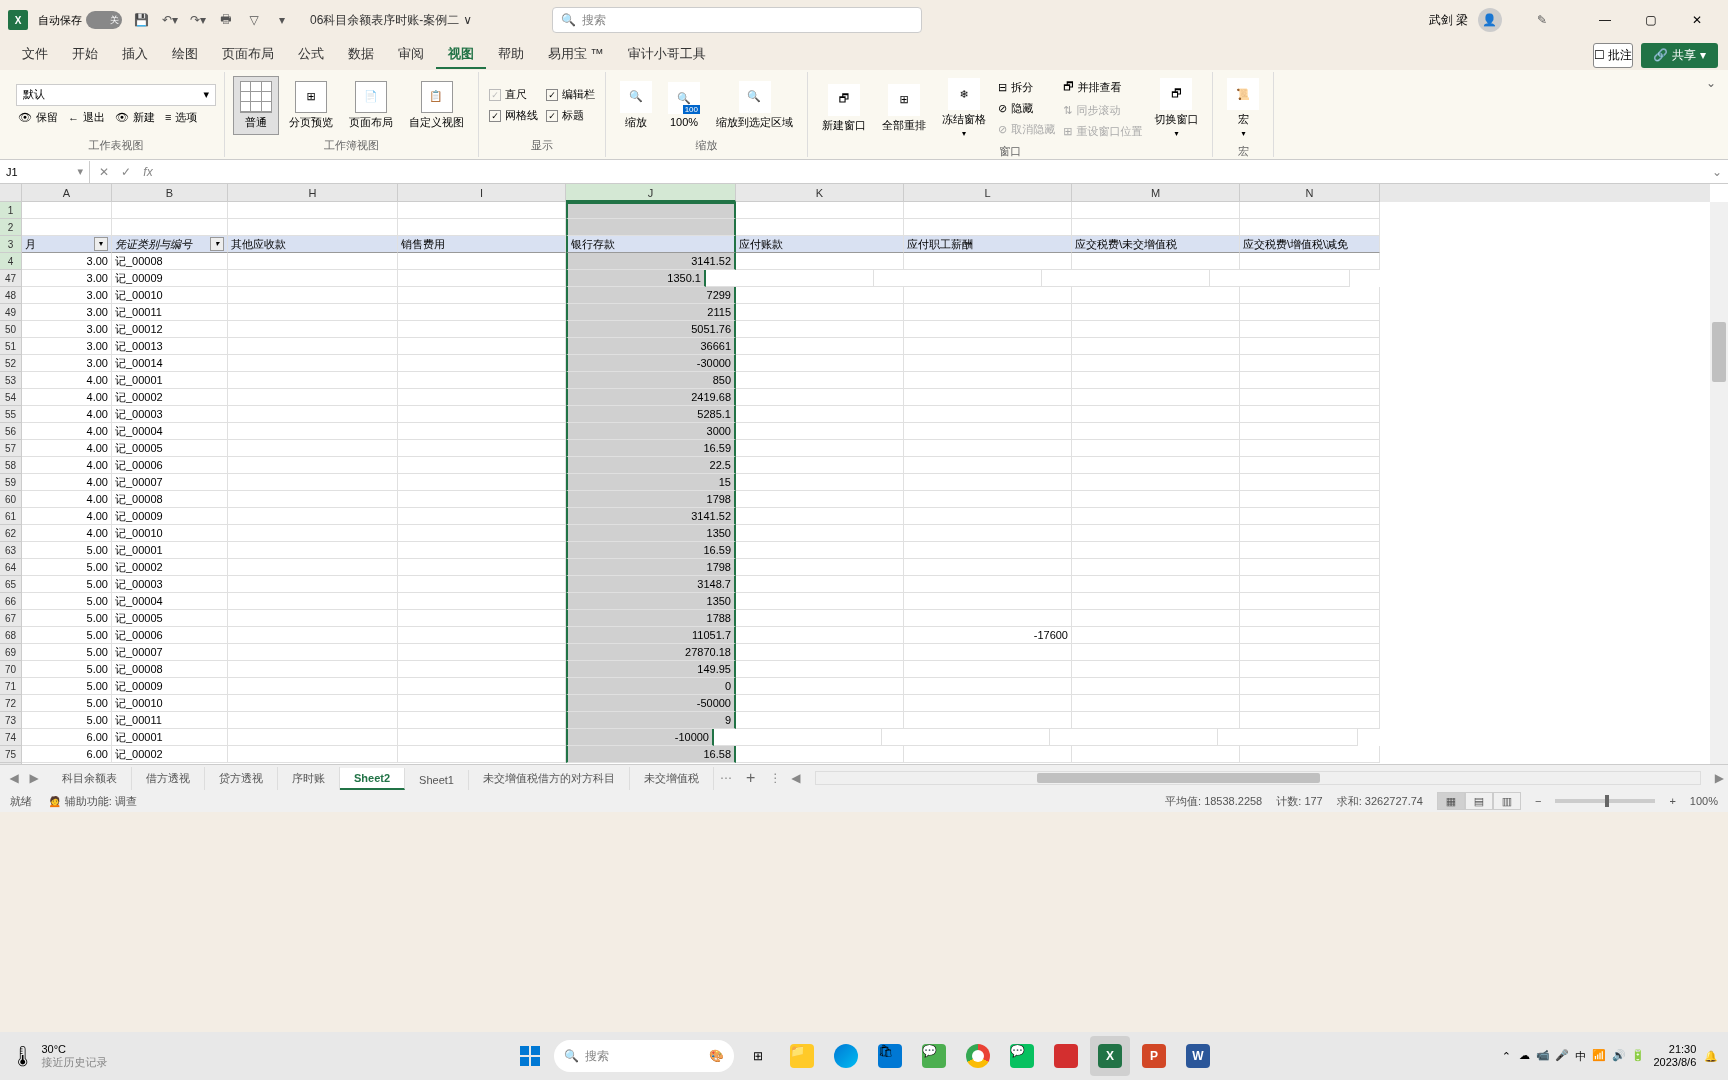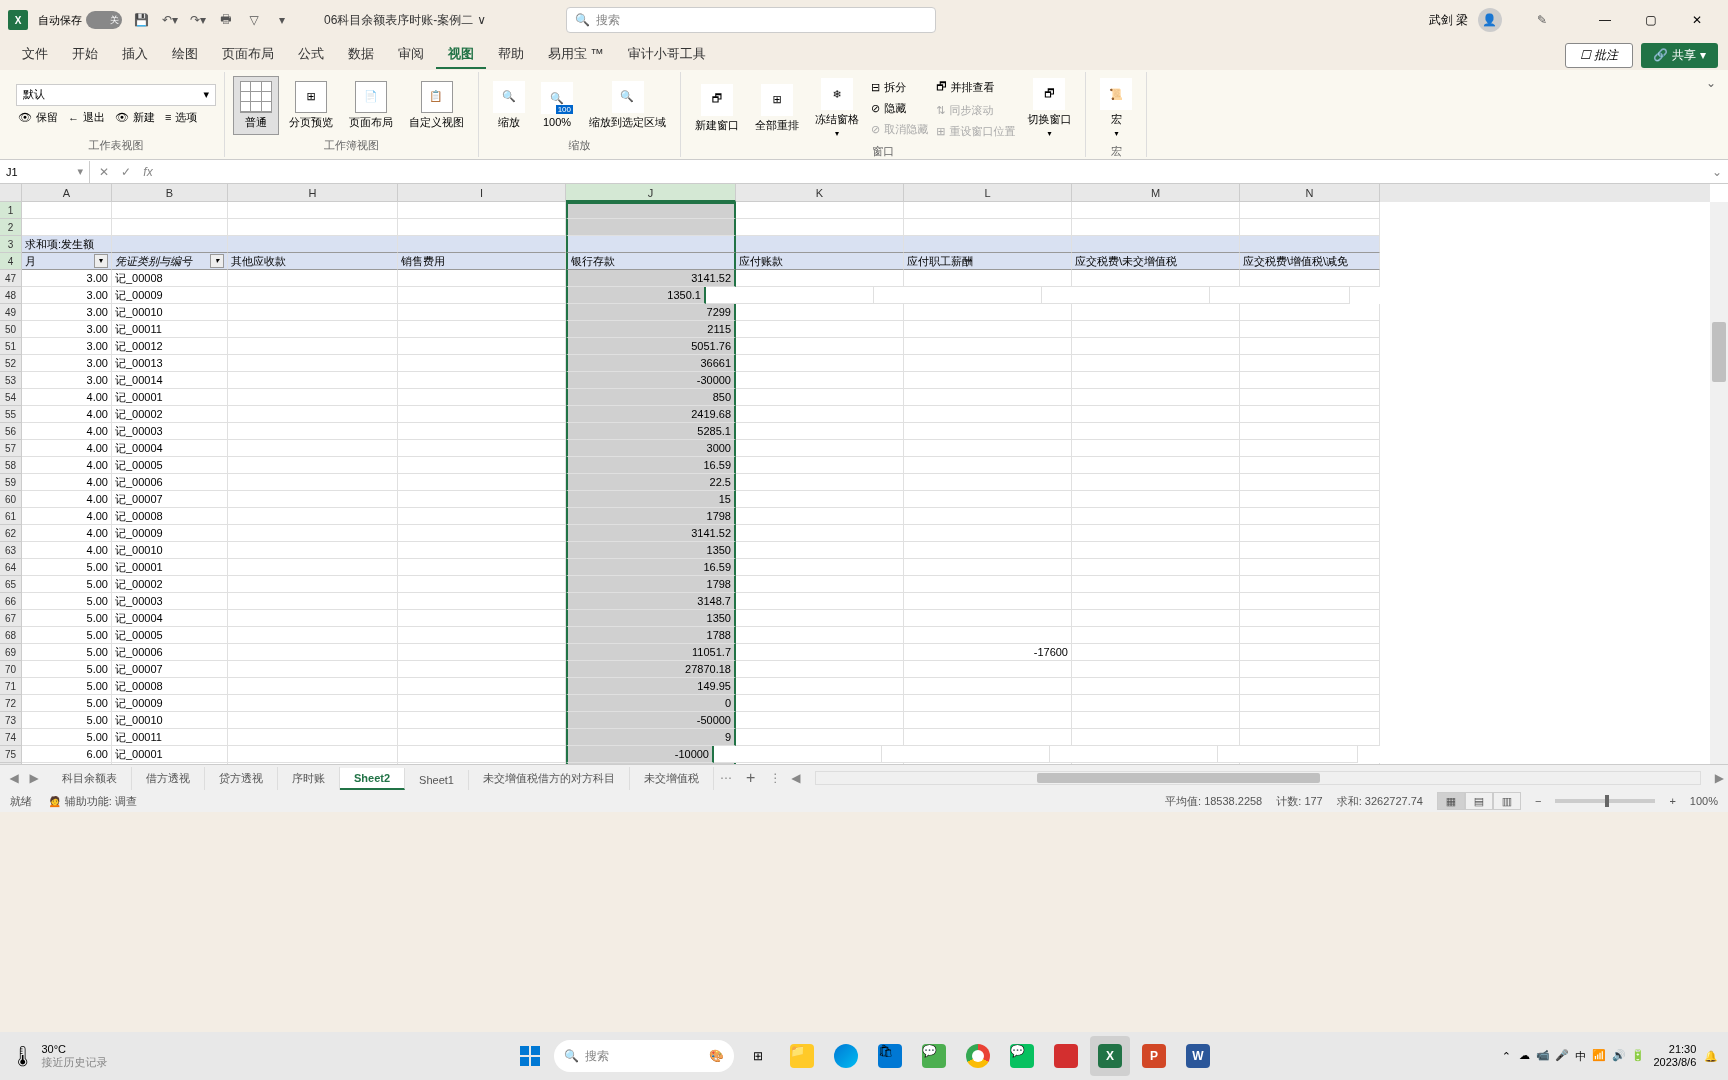--- a/index.html
+++ b/index.html
@@ -5,34 +5,34 @@
     * { margin: 0; padding: 0; box-sizing: border-box; }
     body { font-family: "Microsoft YaHei", "Segoe UI", sans-serif; font-size: 12px; background: #f3ede4; overflow: hidden; width: 1728px; height: 1080px; }
     
     
     .title-bar { height: 40px; display: flex; align-items: center; padding: 0 8px; background: #f3ede4; }
     .excel-icon { width: 20px; height: 20px; background: #217346; color: white; display: flex; align-items: center; justify-content: center; font-size: 10px; font-weight: bold; border-radius: 2px; margin-right: 10px; }
     .autosave { display: flex; align-items: center; font-size: 11px; margin-right: 10px; }
     .toggle { width: 36px; height: 18px; background: #888; border-radius: 9px; margin-left: 4px; position: relative; display: flex; align-items: center; justify-content: flex-end; padding: 0 3px; color: white; font-size: 9px; }
     .qa-icons { display: flex; gap: 8px; align-items: center; margin-right: 10px; }
     .qa-icon { width: 20px; height: 20px; display: flex; align-items: center; justify-content: center; color: #555; cursor: pointer; }
-    .file-name { font-size: 12px; color: #333; margin-left: 22px; display: flex; align-items: center; gap: 4px; }
+    .file-name { font-size: 12px; color: #333; margin-left: 8px; display: flex; align-items: center; gap: 4px; }
     .search-box { flex: 0 0 auto; margin-left: 80px; width: 370px; height: 26px; background: white; border: 1px solid #ccc; border-radius: 4px; display: flex; align-items: center; padding: 0 8px; gap: 6px; color: #888; }
     .title-right { margin-left: auto; display: flex; align-items: center; gap: 10px; }
     .user-name { font-size: 12px; }
     .avatar { width: 24px; height: 24px; background: #ccc; border-radius: 50%; display: flex; align-items: center; justify-content: center; }
     .window-btns { display: flex; gap: 0; margin-left: 20px; }
     .win-btn { width: 46px; height: 32px; display: flex; align-items: center; justify-content: center; cursor: pointer; }
     
     
     .menu-bar { height: 30px; display: flex; align-items: center; padding: 0 10px; background: #f3ede4; gap: 0; }
     .menu-item { padding: 4px 12px; font-size: 13px; cursor: pointer; color: #333; }
     .menu-item.active { border-bottom: 2px solid #217346; color: #217346; font-weight: bold; }
     .menu-right { margin-left: auto; display: flex; gap: 8px; }
-    .comment-btn { padding: 3px 14px; border: 1px solid #888; border-radius: 3px; background: white; font-size: 12px; font-style: italic; }
+    .comment-btn { padding: 3px 0; border: 1px solid #888; border-radius: 3px; background: white; font-size: 12px; }
     .share-btn { padding: 3px 12px; background: #217346; color: white; border-radius: 3px; font-size: 12px; display: flex; align-items: center; gap: 4px; }
     
     
     .ribbon { height: 90px; background: #faf8f0; border-bottom: 1px solid #ccc; display: flex; padding: 2px 8px; }
     .ribbon-group { display: flex; flex-direction: column; border-right: 1px solid #ddd; padding: 2px 8px; }
     .ribbon-group-content { flex: 1; display: flex; align-items: center; gap: 4px; }
     .ribbon-group-label { font-size: 11px; color: #666; text-align: center; padding: 2px; }
     .ribbon-btn { display: flex; flex-direction: column; align-items: center; padding: 4px 6px; cursor: pointer; font-size: 11px; gap: 2px; }
     .ribbon-btn.active { background: #e0e0e0; border: 1px solid #999; }
     .ribbon-icon-large { width: 32px; height: 32px; display: flex; align-items: center; justify-content: center; background: white; border: 1px solid #999; }
@@ -212,20 +212,45 @@
           <span>页面布局</span>
         </div>
       <div class="ribbon-btn">
           <div class="ribbon-icon-large">📋</div>
           <span>自定义视图</span>
         </div>
     </div>
     <div class="ribbon-group-label">工作簿视图</div>
   </div>
 
+  <div class="ribbon-group">
+    <div class="ribbon-group-content">
+      <div class="ribbon-col">
+        <span class="ribbon-small-item">
+            <span class="cb disabled checked"></span> 
+            <span>直尺</span>
+          </span>
+        <span class="ribbon-small-item">
+            <span class="cb checked"></span> 
+            <span>网格线</span>
+          </span>
+      </div>
+      <div class="ribbon-col">
+        <span class="ribbon-small-item">
+            <span class="cb checked"></span> 
+            <span>编辑栏</span>
+          </span>
+        <span class="ribbon-small-item">
+            <span class="cb checked"></span> 
+            <span>标题</span>
+          </span>
+      </div>
+    </div>
+    <div class="ribbon-group-label">显示</div>
+  </div>
 
   <div class="ribbon-group">
     <div class="ribbon-group-content">
       <div class="ribbon-btn">
           <div class="ribbon-icon-large" style="border:none">🔍</div>
           <span>缩放</span>
         </div>
       <div class="ribbon-btn">
           <div class="ribbon-icon-large" style="border:none;position:relative">🔍<span style="position:absolute;bottom:0;right:0;font-size:8px;background:#0066cc;color:white;padding:0 2px">100</span></div>
           <span>100%</span>
@@ -366,31 +391,20 @@
         <div class="cell" style="width: 116px;"></div>
         <div class="cell" style="width: 170px;"></div>
         <div class="cell" style="width: 168px;"></div>
         <div class="cell col-J" style="width: 170px;"></div>
         <div class="cell" style="width: 168px;"></div>
         <div class="cell" style="width: 168px;"></div>
         <div class="cell" style="width: 168px;"></div>
         <div class="cell" style="width: 140px;"></div>
       </div>
       <div class="row">
-        <div class="cell header-cell" style="width: 90px;">求和项:发生额</div>
-        <div class="cell header-cell" style="width: 116px;"></div>
-        <div class="cell header-cell" style="width: 170px;"></div>
-        <div class="cell header-cell" style="width: 168px;"></div>
-        <div class="cell header-cell col-J" style="width: 170px;"></div>
-        <div class="cell header-cell" style="width: 168px;"></div>
-        <div class="cell header-cell" style="width: 168px;"></div>
-        <div class="cell header-cell" style="width: 168px;"></div>
-        <div class="cell header-cell" style="width: 140px;"></div>
-      </div>
-      <div class="row">
         <div class="cell header-cell" style="width: 90px;">月<span class="filter-btn">▾</span></div>
         <div class="cell header-cell" style="width: 116px; font-style: italic;">凭证类别与编号<span class="filter-btn">▾</span></div>
         <div class="cell header-cell" style="width: 170px;">其他应收款</div>
         <div class="cell header-cell" style="width: 168px;">销售费用</div>
         <div class="cell header-cell col-J" style="width: 170px;">银行存款</div>
         <div class="cell header-cell" style="width: 168px;">应付账款</div>
         <div class="cell header-cell" style="width: 168px;">应付职工薪酬</div>
         <div class="cell header-cell" style="width: 168px;">应交税费\未交增值税</div>
         <div class="cell header-cell" style="width: 140px;">应交税费\增值税\减免</div>
       </div>

